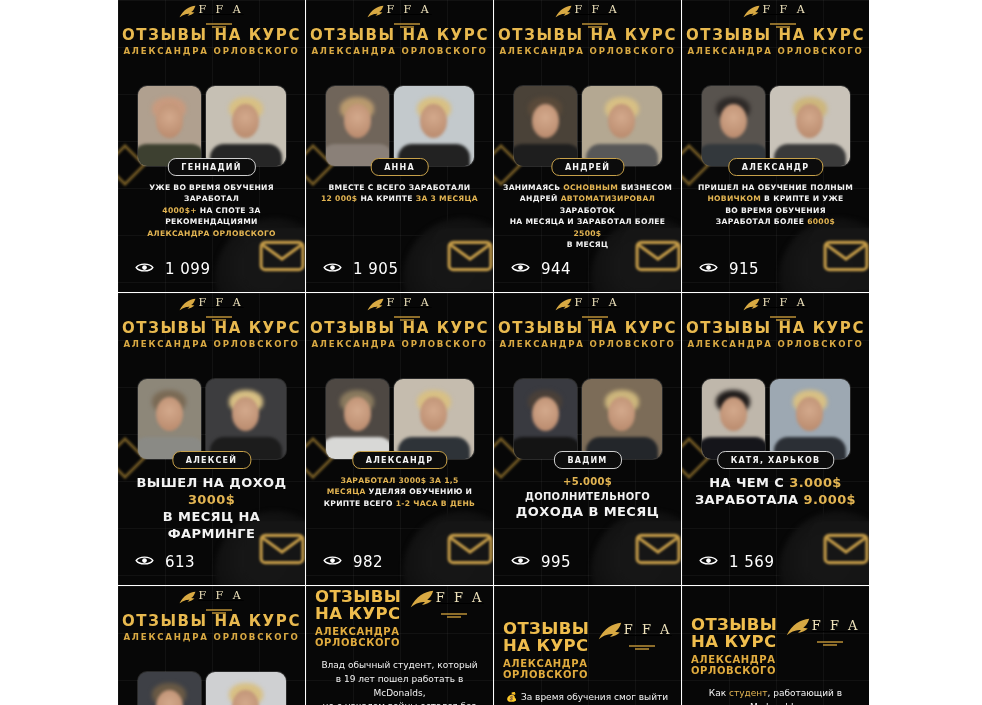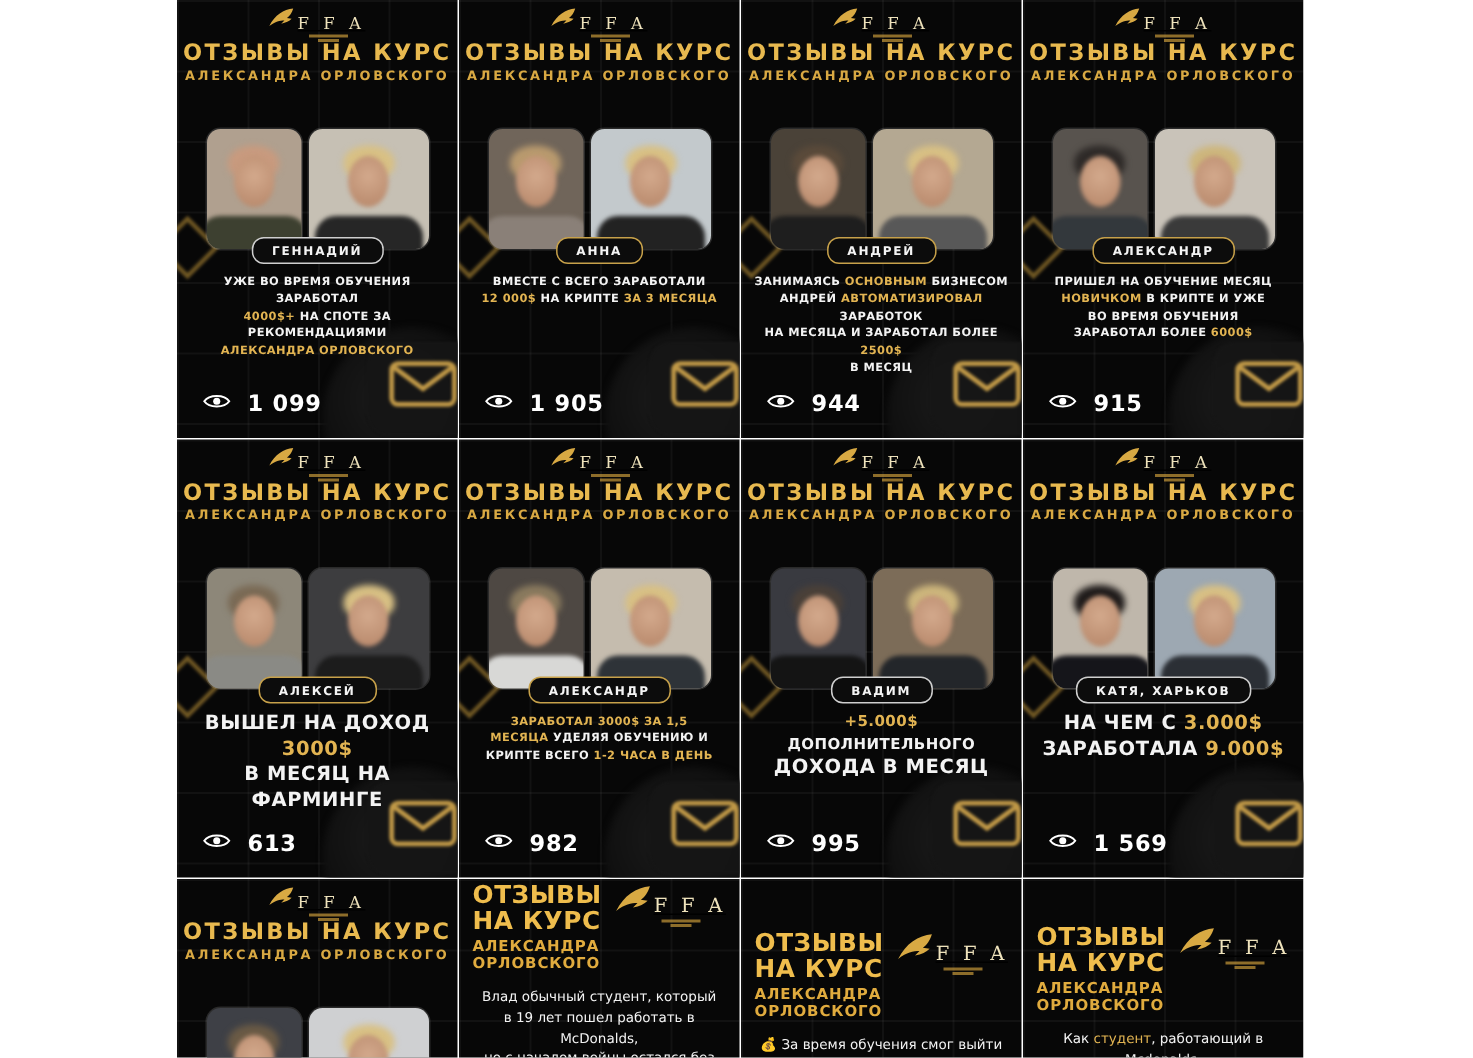--- a/index.html
+++ b/index.html
@@ -35,21 +35,21 @@
   .decor-tri{
     position:absolute;left:-8px;top:150px;width:24px;height:24px;
     border:3px solid rgba(213,165,62,.5);transform:rotate(45deg);filter:blur(1px);
   }
   .decor-dark{
     position:absolute;right:-30px;bottom:-46px;width:120px;height:120px;border-radius:50%;
     background:radial-gradient(circle at 40% 40%, #1c1c1c, #0a0a0a 70%);filter:blur(2px);
   }
   
   .logo{position:absolute;top:3px;left:0;width:100%;display:flex;flex-direction:column;align-items:center;z-index:2;}
-  .logo-row{display:flex;align-items:flex-end;gap:2px;text-decoration:underline;}
+  .logo-row{display:flex;align-items:flex-start;gap:2px;text-decoration:underline;}
   .logo-letters{
     font-family:"DejaVu Serif", serif;color:#efe3bc;font-size:11px;letter-spacing:3px;font-weight:400;
   }
   .logo-bars{display:flex;flex-direction:column;gap:1.5px;align-items:center;margin-top:1px;margin-left:14px;}
   .logo-bars i{display:block;width:26px;height:1.5px;background:rgba(213,165,62,.65);}
   .logo-bars i:last-child{width:14px;}
   
   .s-title{position:absolute;top:27px;left:0;width:100%;text-align:center;z-index:2;}
   .s-t1{font-size:15px;font-weight:bold;letter-spacing:1.6px;color:#e8b94f;line-height:1.1;}
   .s-t2{font-size:8.6px;font-weight:bold;letter-spacing:1.8px;color:#d9a943;margin-top:2px;}
@@ -72,21 +72,21 @@
   
   .caption{position:absolute;top:182px;left:0;width:100%;padding:0 6px;box-sizing:border-box;text-align:center;z-index:2;}
   .cap-line{font-weight:bold;color:#f3f3f3;}
   .cap-line.s{font-size:7.6px;line-height:1.5;letter-spacing:.3px;}
   .cap-line.m{font-size:10px;line-height:1.45;letter-spacing:.3px;}
   .cap-line.l{font-size:13px;line-height:1.3;letter-spacing:.4px;}
   .seg-g{color:#e2b452;margin-top:16px;}
   .seg-w{color:#f3f3f3;}
   
   .views{position:absolute;left:17px;bottom:14px;display:flex;align-items:center;gap:11px;z-index:3;}
-  .views .num{color:#ffffff;font-size:15px;font-weight:bold;letter-spacing:.5px;}
+  .views .num{color:#ffffff;font-size:15px;font-weight:normal;letter-spacing:.5px;}
   
   .h-wrap{position:absolute;left:9px;right:9px;z-index:2;}
   .h-row{display:flex;justify-content:space-between;align-items:flex-start;}
   .h-t1{font-size:16.5px;font-weight:bold;color:#efbd4d;letter-spacing:.4px;line-height:1.05;}
   .h-t2{font-size:10px;font-weight:bold;color:#e0ab3e;letter-spacing:.6px;margin-top:3px;}
   .h-logo{display:flex;flex-direction:column;align-items:center;margin-top:2px;flex:0 0 auto;}
   .h-logo .logo-letters{font-size:13px;letter-spacing:2.5px;}
   .h-para{margin-top:11px;text-align:center;color:#ededed;font-size:9px;line-height:1.55;white-space:pre-line;font-weight:500;}
   .seg-money{color:#e2b452;}
 </style>
@@ -279,21 +279,21 @@
           <span class="torso" style="background: rgb(51, 56, 60);"></span>
         </div>
         <div class="photo pr" style="background: rgb(201, 195, 185);">
           <span class="hair" style="background: rgb(205, 182, 124);"></span>
           <span class="face"></span>
           <span class="torso" style="background: rgb(58, 58, 58);"></span>
         </div>
       </div>
       <div class="badge gold">АЛЕКСАНДР</div>
       <div class="caption">
-        <div class="cap-line s"><span class="seg-w">ПРИШЕЛ НА ОБУЧЕНИЕ МЕСЯЦ</span></div>
+        <div class="cap-line s"><span class="seg-w">ПРИШЕЛ НА ОБУЧЕНИЕ ПОЛНЫМ</span></div>
         <div class="cap-line s"><span class="seg-g">НОВИЧКОМ</span><span class="seg-w"> В КРИПТЕ И УЖЕ</span></div>
         <div class="cap-line s"><span class="seg-w">ВО ВРЕМЯ ОБУЧЕНИЯ</span></div>
         <div class="cap-line s"><span class="seg-w">ЗАРАБОТАЛ БОЛЕЕ </span><span class="seg-g">6000$</span></div>
       </div>
       <div class="views">
         <span><svg viewBox="0 0 24 16" width="19" height="13">
             <path d="M1.5 8 C5.5 2.2 18.5 2.2 22.5 8 C18.5 13.8 5.5 13.8 1.5 8 Z" fill="none" stroke="#ffffff" stroke-width="1.7"></path>
             <circle cx="12" cy="8" r="3" fill="#ffffff"></circle>
           </svg></span>
         <span class="num">915</span>

